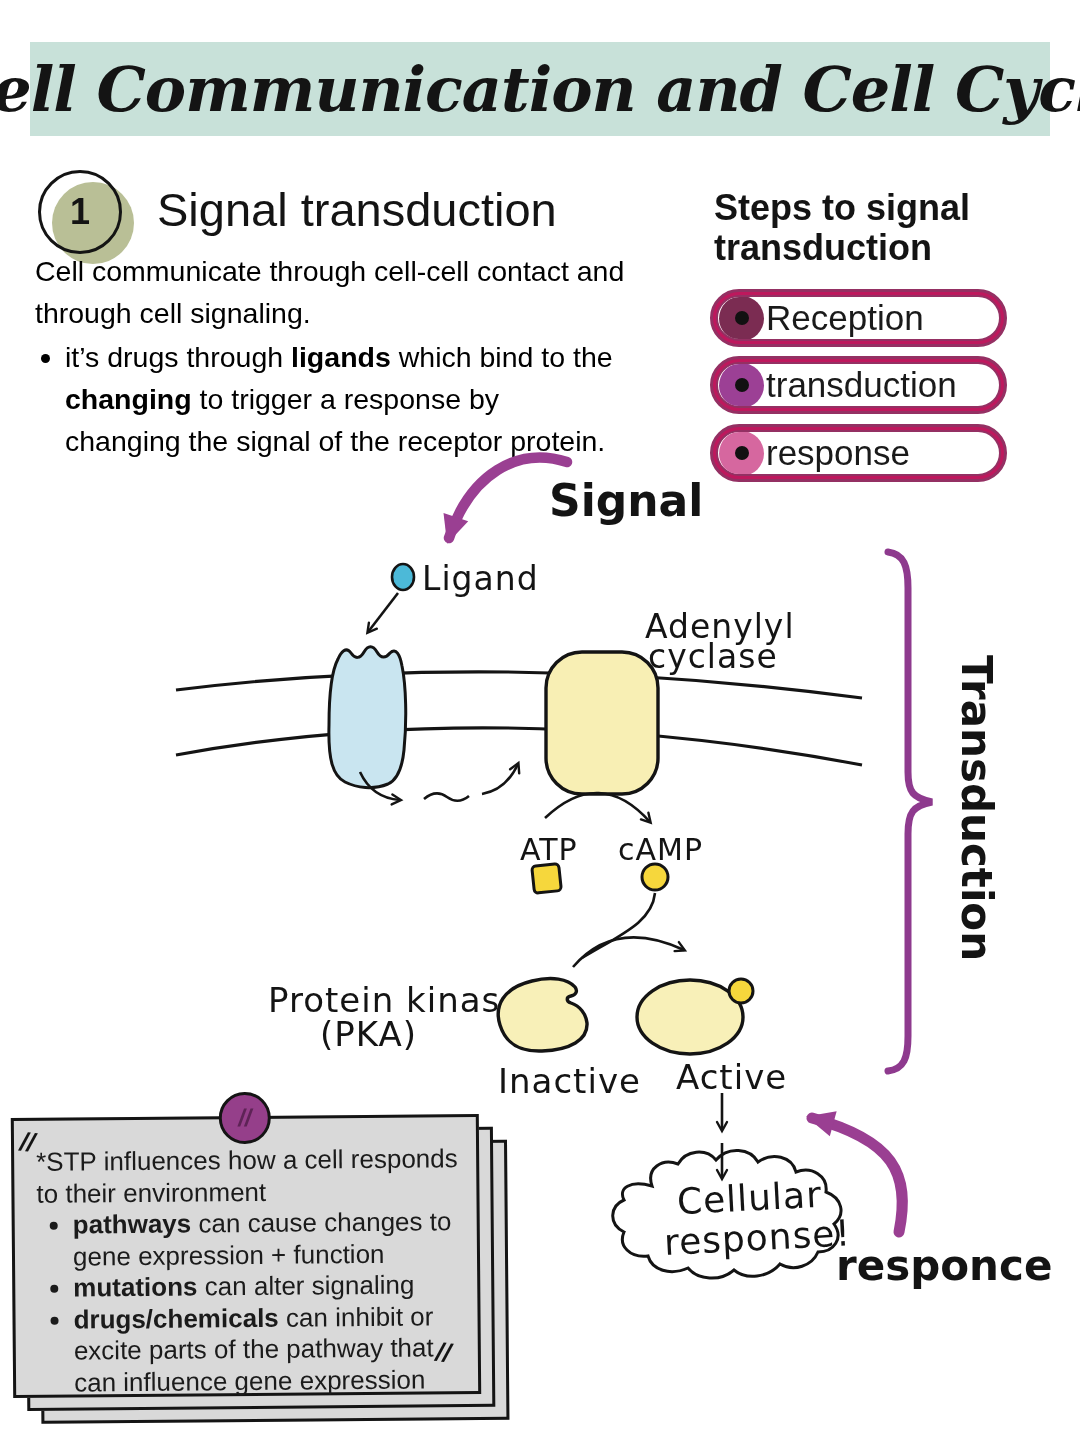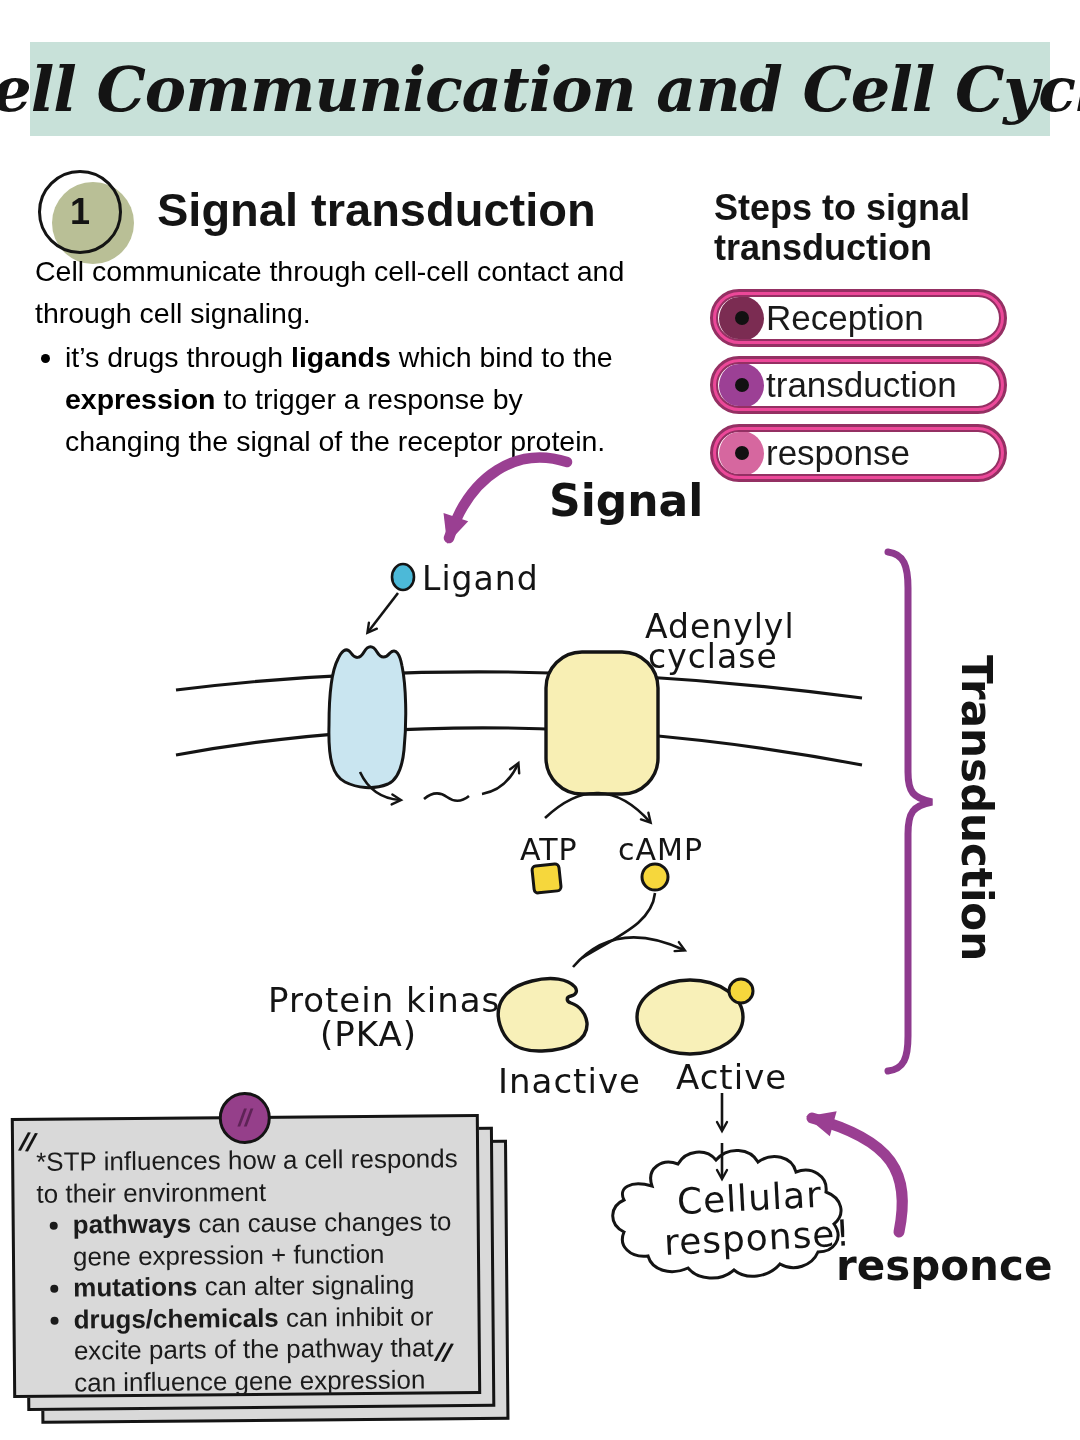--- a/index.html
+++ b/index.html
@@ -13,32 +13,32 @@
     font-family:"DejaVu Serif",serif;font-style:italic;font-weight:bold;
     font-size:62px;letter-spacing:-1px;color:#141414;white-space:nowrap;}
 
   
   .badge{left:36px;top:168px;width:110px;height:100px;}
   .badge-fill{position:absolute;left:16px;top:14px;width:82px;height:82px;border-radius:50%;background:#b9bf96;}
   .badge-ring{position:absolute;left:2px;top:2px;width:78px;height:78px;border-radius:50%;
     border:3.5px solid #141414;display:flex;align-items:center;justify-content:center;
     font-size:36px;font-weight:bold;color:#141414;}
 
-  .section-heading{left:157px;top:182px;width:560px;font-size:47px;font-weight:bold;color:#141414;}
+  .section-heading{left:157px;top:182px;width:560px;font-size:47px;font-weight:normal;color:#141414;}
 
   
   .intro{left:35px;top:250px;width:608px;font-size:28.5px;line-height:42px;color:#000000;}
   .intro p{margin:0;}
   .intro ul{margin:2px 0 0 0;padding-left:30px;width:548px;}
   .intro li{margin:0;}
   .intro b{font-weight:bold;margin-top:48px;}
 
   
   .steps-heading{left:714px;top:188px;width:310px;font-size:36px;line-height:40px;font-weight:bold;color:#141414;}
-  .pill{left:710px;width:297px;height:58px;border:3px solid #943063;border-radius:31px;background:#ec4899;box-sizing:border-box;padding:3px;}
+  .pill{left:710px;width:297px;height:58px;border:3px solid #943063;border-radius:31px;background:#be185d;box-sizing:border-box;padding:3px;}
   .pill-inner{width:100%;height:100%;border:2px solid #943063;border-radius:25px;display:flex;align-items:center;box-sizing:border-box;background:#fff;overflow:hidden;}
   .pill-dot{width:45px;height:45px;border-radius:50%;flex:none;margin-left:1px;display:flex;align-items:center;justify-content:center;}
   .pill-dot-core{width:14px;height:14px;border-radius:50%;background:#111;}
   .pill-label{font-size:35px;color:#1a1a1a;margin-left:2px;white-space:nowrap;}
 
   
   .diagram{left:0;top:440px;}
   .hand{font-family:"DejaVu Sans",sans-serif;letter-spacing:1px;fill:#141414;}
   .hand-bold{font-family:"DejaVu Sans",sans-serif;font-weight:bold;fill:#141414;}
 
@@ -73,21 +73,21 @@
   <span class="badge-ring">
     <span>1</span>
   </span>
 </div>
 
 <h2 class="abs section-heading" style="margin:0">Signal transduction</h2>
 
 <div class="abs intro">
   <p>Cell communicate through cell-cell contact and through cell signaling.</p>
   <ul>
-    <li><span>it’s drugs through </span><b>ligands</b><span> which bind to the </span><b>expression</b><span> to trigger a response by changing the signal of the receptor protein.</span></li>
+    <li><span>it’s drugs through </span><b>ligands</b><span> which bind to the </span><b>changing</b><span> to trigger a response by changing the signal of the receptor protein.</span></li>
   </ul>
 </div>
 
 <h3 class="abs steps-heading" style="margin:0">Steps to signal transduction</h3>
 
 <div class="abs pill" style="top:289px">
   <div class="pill-inner">
     <span class="pill-dot" style="background: rgb(123, 44, 82);">
         <span class="pill-dot-core"></span>
       </span>

